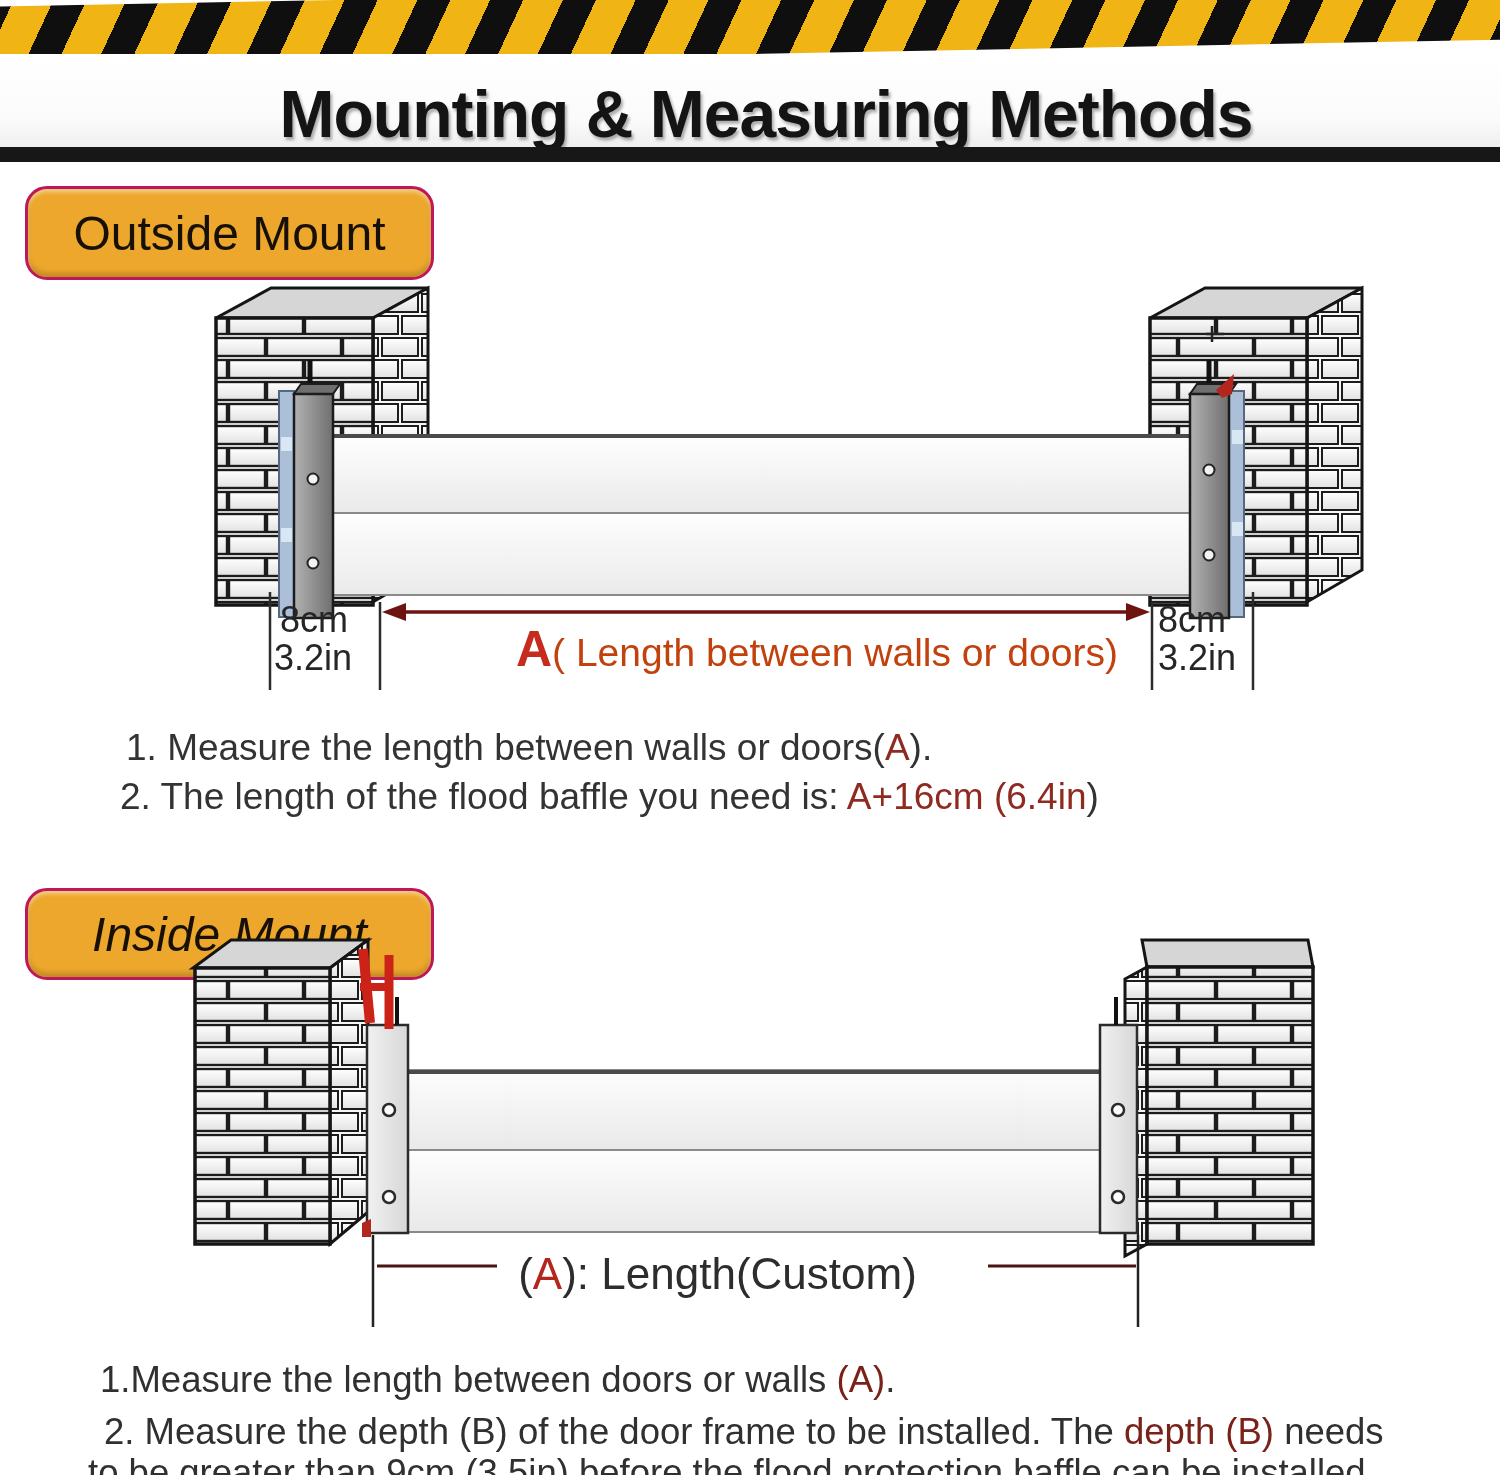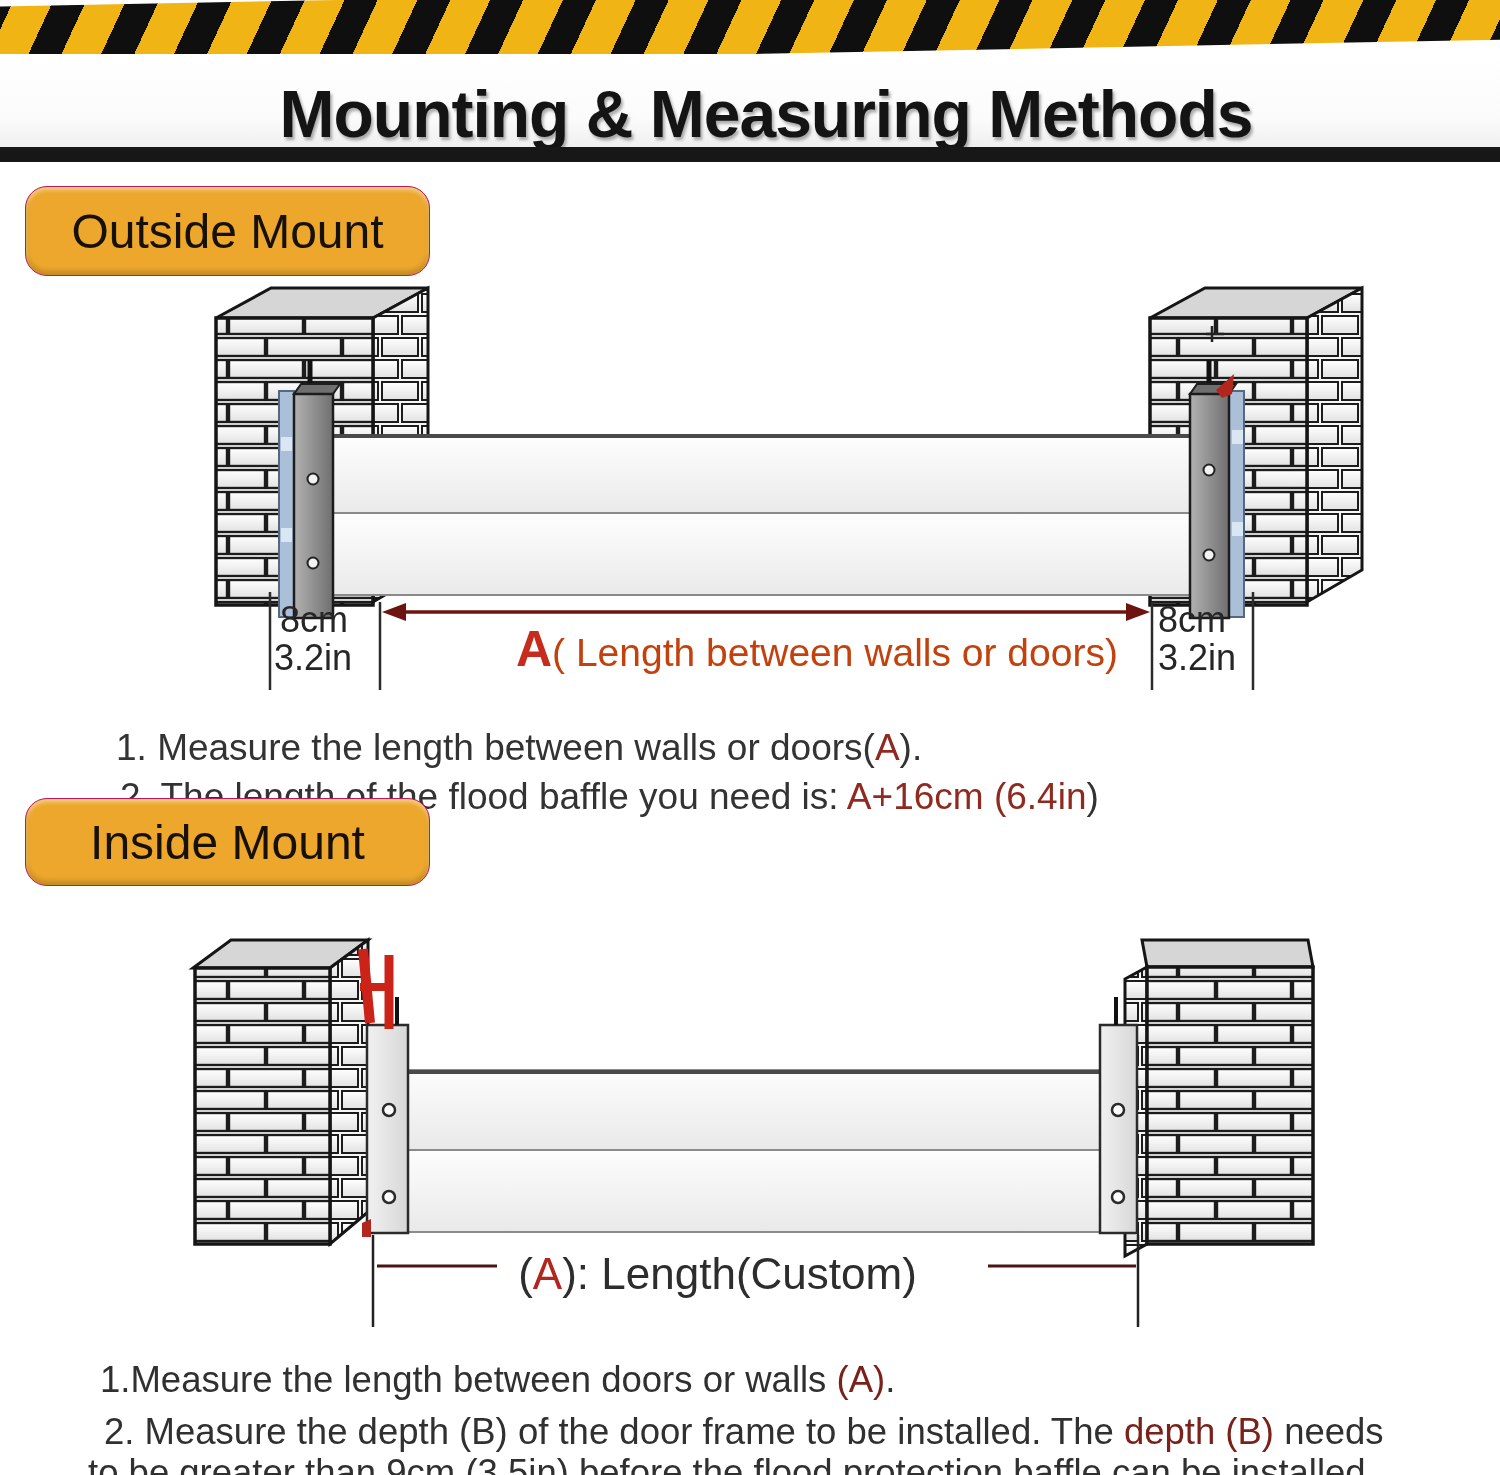--- a/index.html
+++ b/index.html
@@ -20,27 +20,27 @@
   }
   .page-title {
     position:absolute; top:60px; left:0; width:100%; margin:16px; text-align:center;
     font-size:66px; font-weight:bold; letter-spacing:-1px; color:#141414;
     text-shadow:2px 3px 3px rgba(105,105,105,.55);
   }
   .black-bar { position:absolute; top:147px; left:0; width:100%; height:15px; background:#171717; }
   
   .badge {
     position:absolute; left:25px; width:403px;
-    background:#ECA72C; border:1px solid #be185d; border-radius:22px;
+    background:#ECA72C; border:3px solid #be185d; border-radius:22px;
     display:flex; align-items:center; justify-content:center;
     box-shadow:inset 0 3px 4px rgba(255,255,255,.45), inset 0 -4px 5px rgba(0,0,0,.18);
   }
   .badge span { font-size:48px; color:#171006; }
   .badge-outside { top:186px; height:88px; }
-  .badge-inside  { top:798px; height:86px; }
+  .badge-inside  { top:888px; height:86px;font-style:italic; }
   
   .diagram { position:absolute; left:0; }
   .d1 { top:270px; }
   .d2 { top:935px; }
   
   .overlay { position:absolute; color:#2d2d2d; white-space:nowrap; }
   .dim { font-size:36px; color:#262626; }
   .a-line .a { color:#C62C1E; font-weight:bold; font-size:50px; }
   .a-line .rest { font-size:39px; color:#c2410c; }
   .steps { font-size:37px; color:#333333; }
@@ -166,21 +166,21 @@
   <div class="overlay dim" style="left:1158px;top:599px">
     <span>8cm</span>
   </div>
   <div class="overlay dim" style="left:1158px;top:637px">
     <span>3.2in</span>
   </div>
   <div class="overlay a-line" style="left:516px;top:620px">
     <span class="a">A</span><span class="rest">( Length between walls or doors)</span>
   </div>
 
-  <div class="overlay steps" style="left:116px;top:727px">
+  <div class="overlay steps" style="left:126px;top:727px">
     <span>1. Measure the length between walls or doors(</span><span class="red">A</span><span>).</span>
   </div>
   <div class="overlay steps" style="left:120px;top:776px">
     <span>2. The length of the flood baffle you need is: </span><span class="red">A+16cm (6.4in</span><span>)</span>
   </div>
 
   <div class="badge badge-inside">
     <span>Inside Mount</span>
   </div>
 

